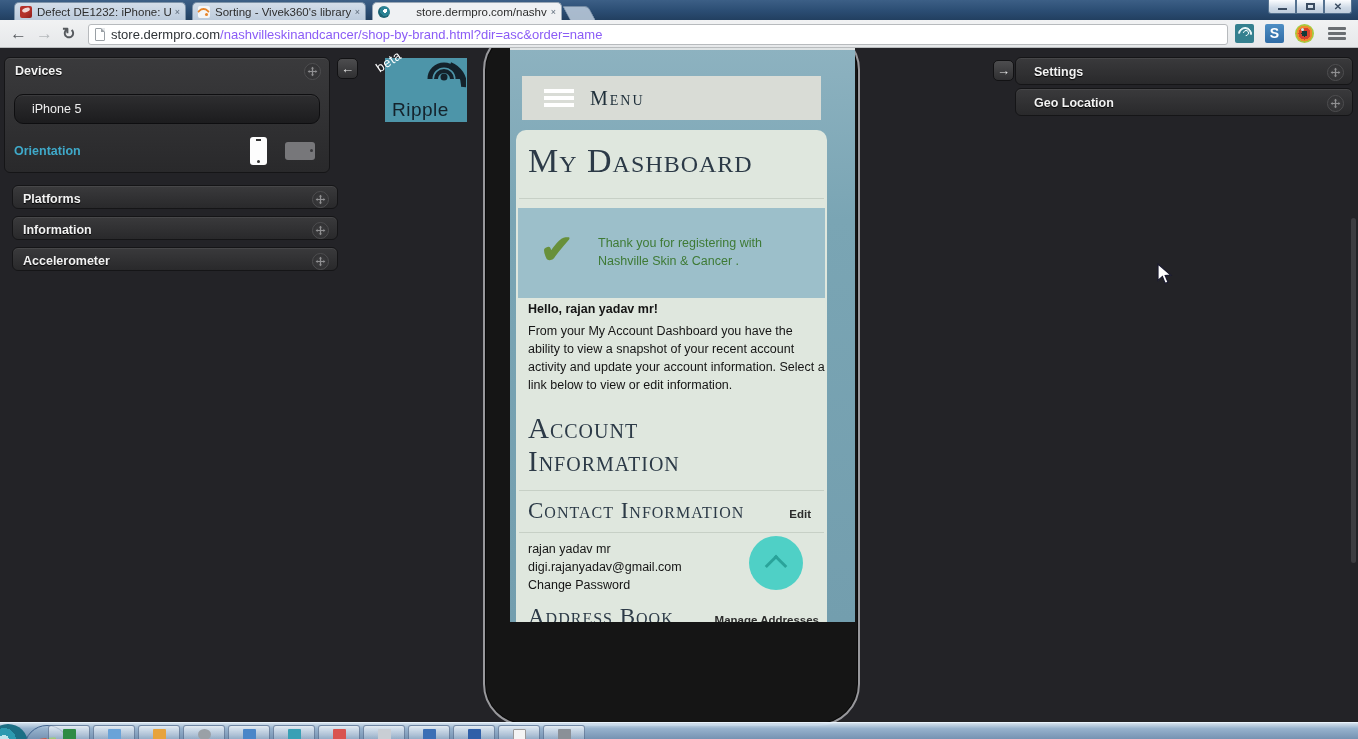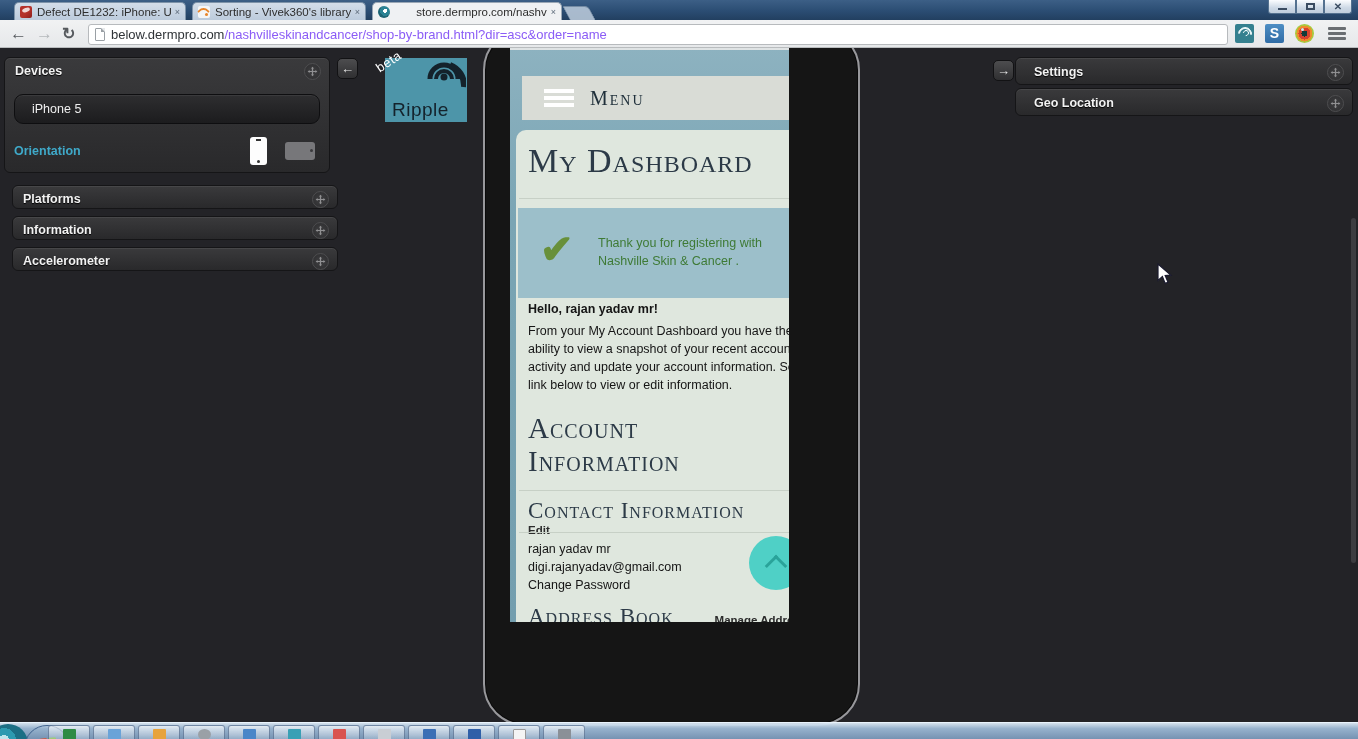--- a/index.html
+++ b/index.html
@@ -80,40 +80,40 @@
   .ripple-waves { position:absolute; right:1px; top:1px; }
 
   .panel-settings { left:1015px; top:9px; width:338px; height:28px; }
   .panel-geo { left:1015px; top:40px; width:338px; height:28px; }
   .panel-settings .panel-header,.panel-geo .panel-header{ height:28px; padding-left:18px; }
 
   .scroll-thumb { position:absolute; right:2px; top:170px; width:5px; height:345px; background:#3d3d41; border-radius:3px; }
 
   
   .phone-frame { position:absolute; left:483px; top:-20px; width:377px; height:698px; background:#151515; border:2px solid #98989c; border-radius:42px; box-shadow:0 0 0 1px #0a0a0a inset; }
-  .phone-screen { position:absolute; left:510px; top:0; width:279px; height:574px; background:linear-gradient(180deg,#8db2c0 0%,#7aa5b4 30%,#739eae 100%); overflow:hidden;padding-left:48px; }
+  .phone-screen { position:absolute; left:510px; top:0; width:345px; height:574px; background:linear-gradient(180deg,#8db2c0 0%,#7aa5b4 30%,#739eae 100%); overflow:hidden;padding-left:48px; }
   .screen-topline { position:absolute; left:0; top:0; width:100%; height:2px; background:#dfe3e4; }
 
   .m-menubar { position:absolute; left:12px; top:28px; width:299px; height:44px; background:#d9dcd6; display:flex; align-items:center; }
   .m-burger { width:30px; margin-left:22px; display:flex; flex-direction:column; gap:3px; }
   .m-burger div { height:4px; background:#ffffff; }
   .m-menu-label { font-family:"Liberation Serif", serif; font-variant:small-caps; letter-spacing:2px; font-size:20px; color:#20303b; margin-left:16px; }
 
   .m-card { position:absolute; left:6px; top:82px; width:311px; height:492px; background:#dfe7de; border-radius:10px 10px 0 0; overflow:hidden; }
   .serif-h { font-family:"Liberation Serif", serif; font-variant:small-caps; color:#2c3a47; font-weight:normal; letter-spacing:1px; }
   .m-h1 { position:absolute; left:12px; top:12px; font-size:34px; }
   .m-rule { position:absolute; left:3px; right:3px; height:1px; background:#c7d0c6; }
   .rule1{ top:68px; } .rule2{ top:360px; } .rule3{ top:402px; }
   .m-notice { position:absolute; left:2px; top:78px; width:307px; height:90px; background:#9cbfca; }
   .m-check { position:absolute; left:22px; top:18px; font-size:40px; font-weight:bold; color:#68903a; }
   .m-notice-text { position:absolute; left:80px; top:26px; width:215px; font-size:12.5px; line-height:18px; color:#3e7a35; }
   .m-greeting { position:absolute; left:12px; top:172px; font-size:12.5px; font-weight:bold; color:#151515; }
   .m-intro { position:absolute; left:12px; top:192px; width:300px; font-size:12.5px; line-height:18px; color:#151515; }
   .m-h2 { position:absolute; left:12px; top:282px; width:250px; font-size:29px; line-height:33px; }
-  .m-h3row { position:absolute; left:12px; right:16px; top:368px; display:flex; align-items:baseline;flex-direction:column; }
+  .m-h3row { position:absolute; left:12px; right:16px; top:368px; display:flex; align-items:baseline; }
   .m-h3 { font-size:23px; flex:1; }
   .m-edit { font-size:11.5px; font-weight:bold; color:#2b2b2b; }
   .m-contact { position:absolute; left:12px; top:410px; font-size:12.5px; line-height:18px; color:#151515; }
   .m-top-btn { position:absolute; left:233px; top:406px; width:54px; height:54px; border-radius:50%; background:#4fd0c6; }
   .m-top-btn::after { content:""; position:absolute; left:19px; top:22px; width:13px; height:13px; border-top:3px solid #2aa39a; border-right:3px solid #2aa39a; transform:rotate(-45deg); }
   .m-addr-row { position:absolute; left:12px; right:8px; top:474px; display:flex; align-items:baseline; }
   .m-manage { font-size:11.5px; font-weight:bold; color:#2b2b2b; }
 
   .cursor { position:absolute; left:1157px; top:215px; z-index:40; }
 
@@ -158,21 +158,21 @@
       <span class="glyph-close">✕</span>
     </div>
 </div>
 
 <div class="toolbar">
   <span class="nav-glyph nav-back">←</span>
   <span class="nav-glyph nav-fwd">→</span>
   <span class="nav-glyph nav-reload">↻</span>
   <div class="omnibox">
     <span class="page-icon"></span>
-    <span class="url"><span class="host">below.dermpro.com</span><span class="path">/nashvilleskinandcancer/shop-by-brand.html?dir=asc&amp;order=name</span></span>
+    <span class="url"><span class="host">store.dermpro.com</span><span class="path">/nashvilleskinandcancer/shop-by-brand.html?dir=asc&amp;order=name</span></span>
   </div>
   <div class="ext-icons">
     <div class="ext-ripple"></div>
     <div class="ext-s">S</div>
     <div class="ext-eye"></div>
   </div>
   <div class="menu-burger">
       <div></div>
       <div></div>
       <div></div>

